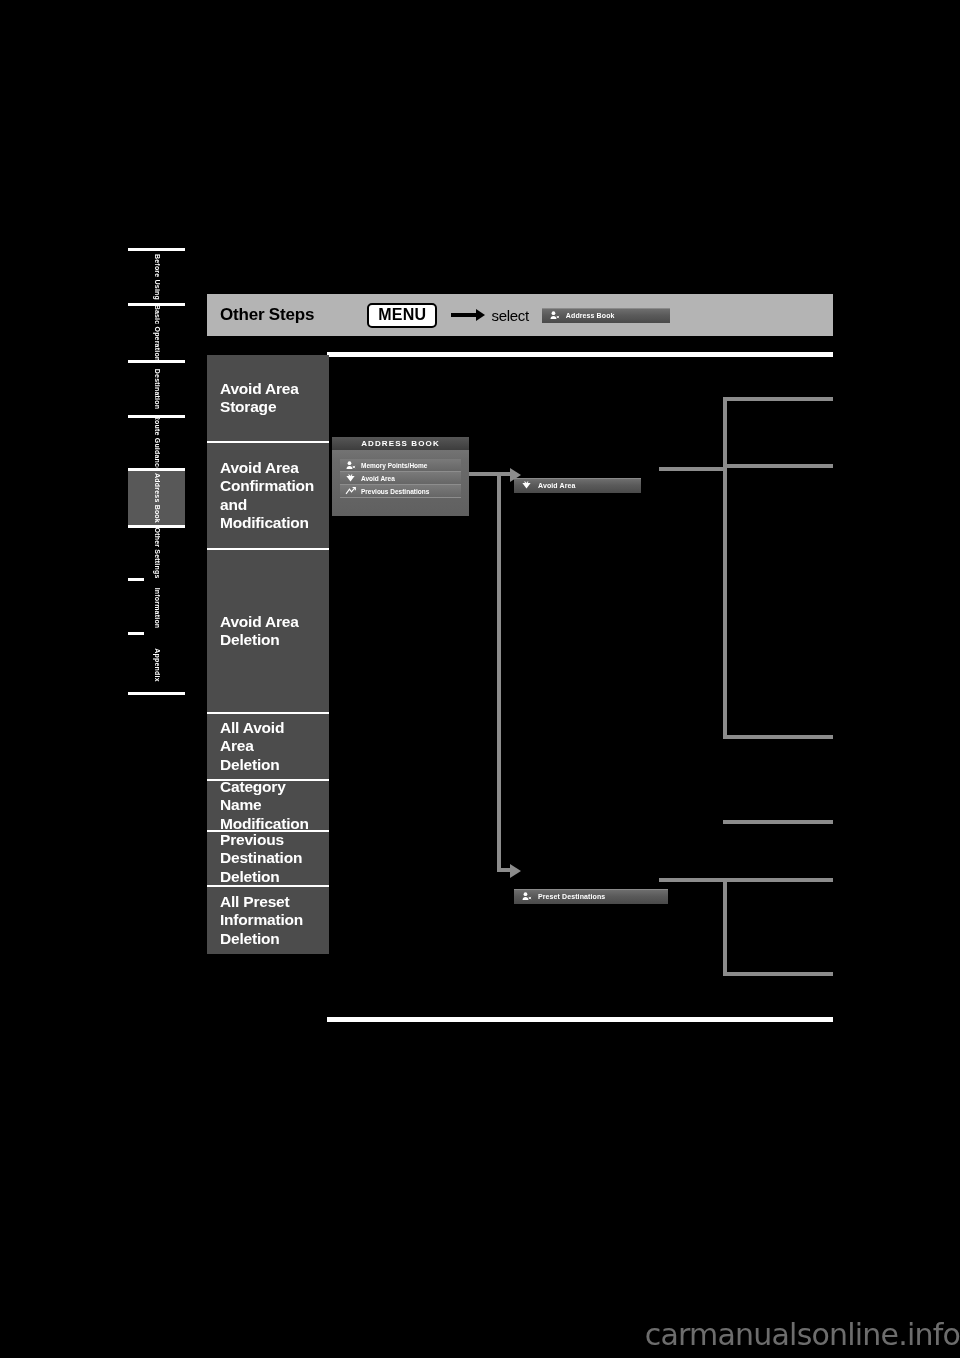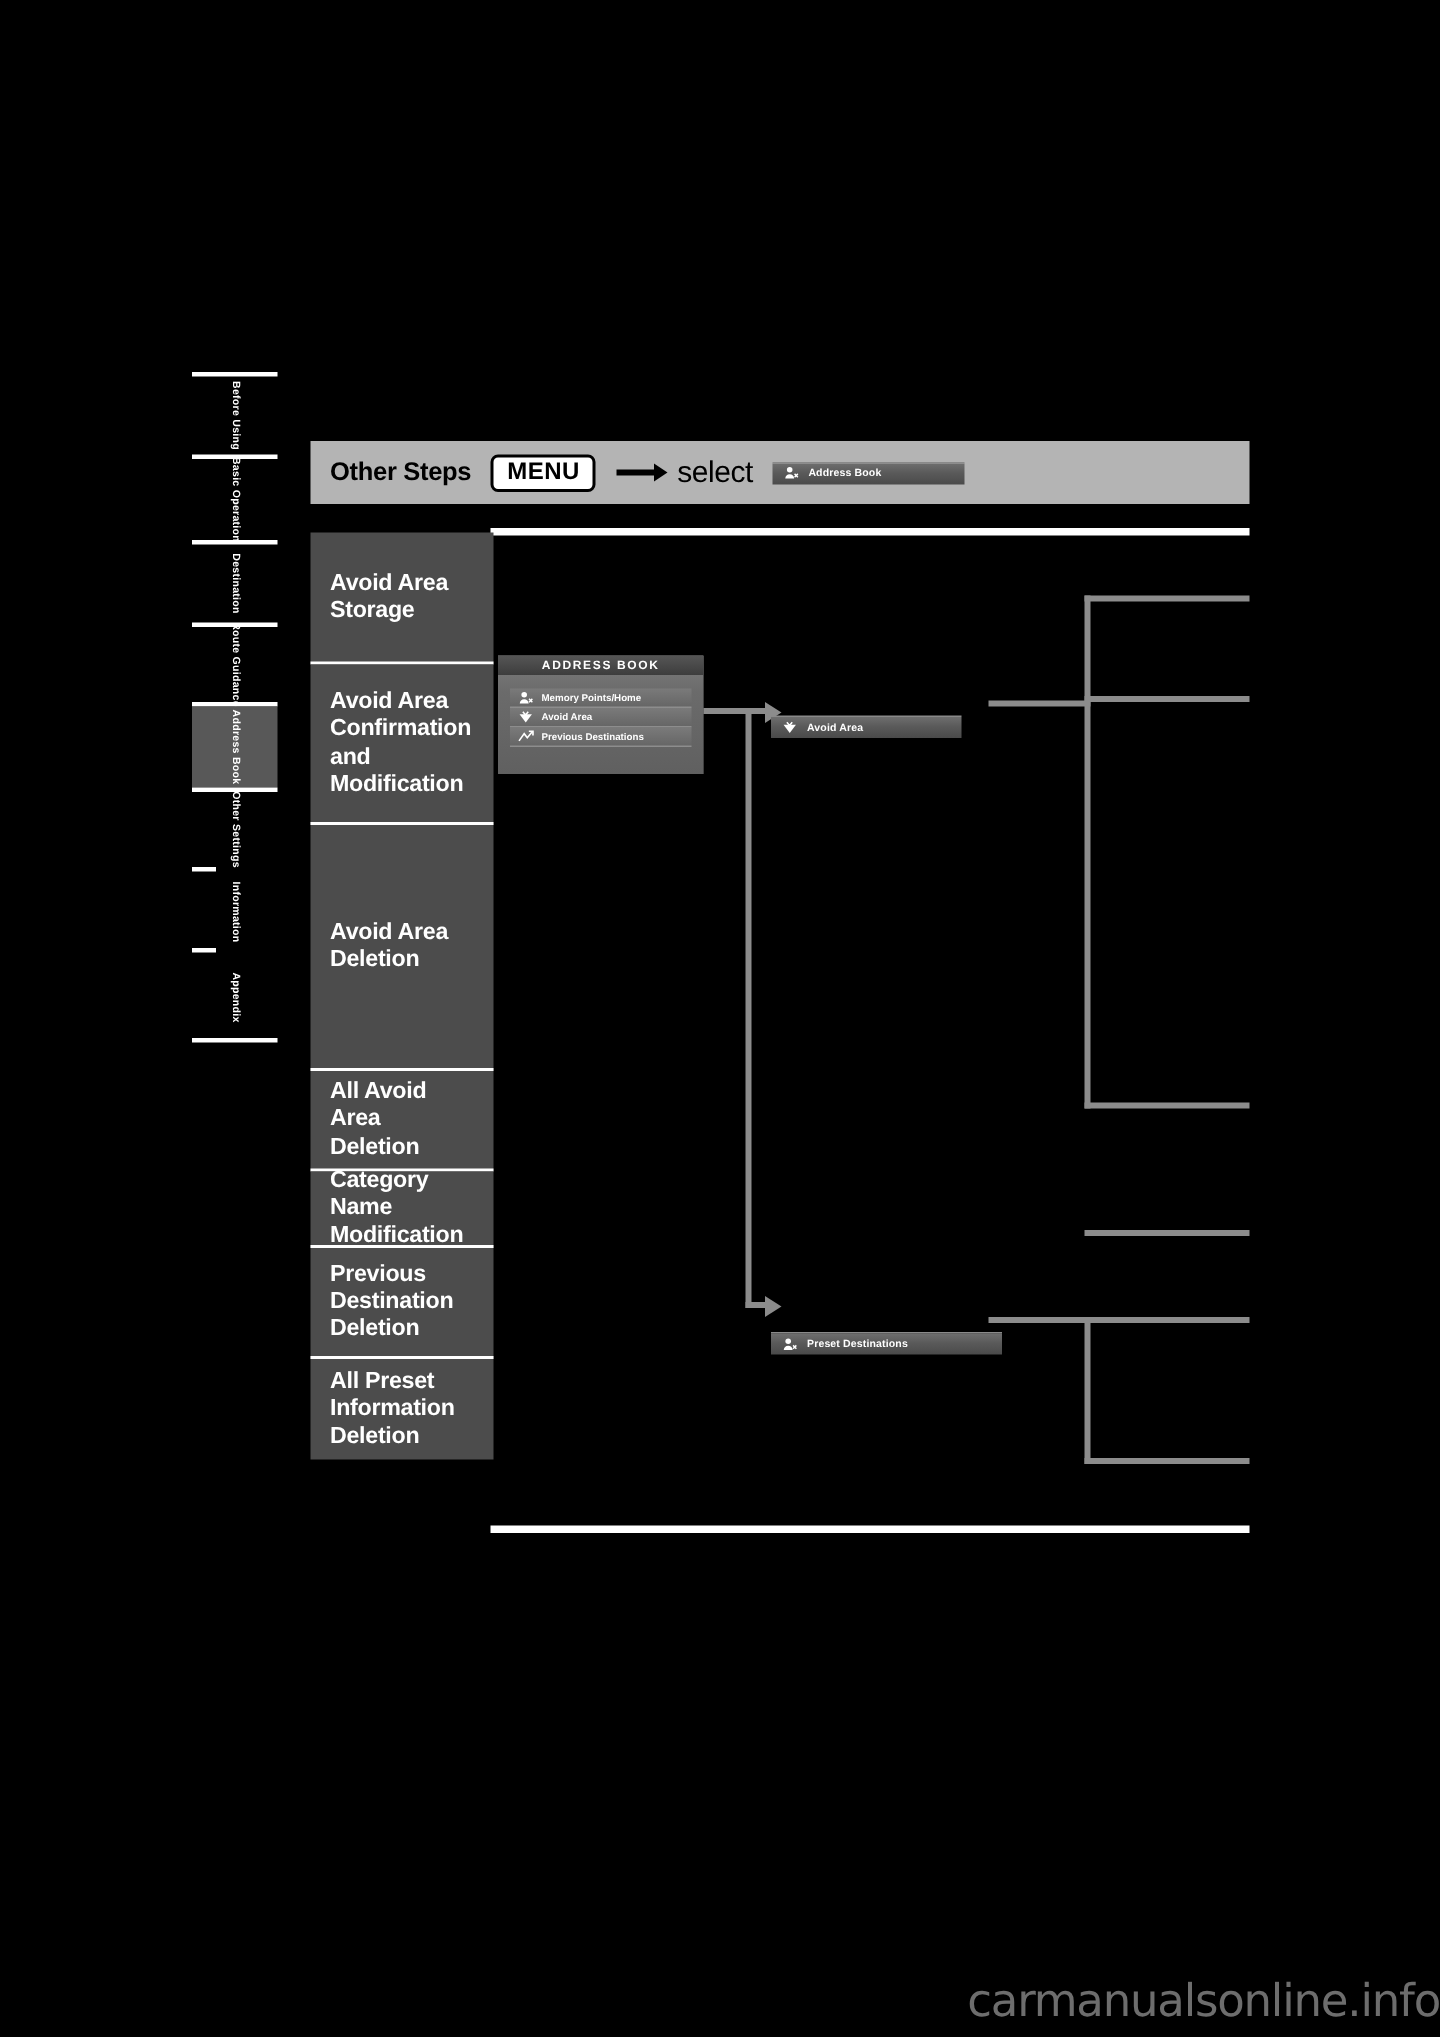--- a/index.html
+++ b/index.html
@@ -83,40 +83,41 @@
   }
   .menu-key {
     border: 2.5px solid #000;
     border-radius: 5px;
     background: #ffffff;
     color: #000;
     font-size: 16px;
     font-weight: bold;
     padding: 1px 9px 2px;
     letter-spacing: .3px;
+    margin-left: 40px;
   }
   .bs-arrow {
     position: relative;
     width: 26px;
     height: 4px;
     background: #000;
     margin: 0 1px;
   }
   .bs-arrow::after {
     content: "";
     position: absolute;
     right: -8px;
     top: -4px;
     border-left: 9px solid #000;
     border-top: 6px solid transparent;
     border-bottom: 6px solid transparent;
   }
   .bs-select {
     color: #000;
-    font-size: 20px;
+    font-size: 15px;
     letter-spacing: -.3px;
   }
 
   
   .nav-pill {
     display: inline-flex;
     align-items: center;
     gap: 6px;
     height: 15px;
     background: linear-gradient(to bottom, #6e6e6e 0%, #5a5a5a 45%, #4a4a4a 100%);
@@ -329,21 +330,21 @@
 Area
 Deletion</span>
     </div>
 
     <div class="label-cell" style="height:51px;">
       <span style="white-space:pre-line">Category
 Name
 Modification</span>
     </div>
 
-    <div class="label-cell" style="height:74px;">
+    <div class="label-cell" style="height:55px;">
       <span style="white-space:pre-line">Previous
 Destination
 Deletion</span>
     </div>
 
     <div class="label-cell" style="height:67px;">
       <span style="white-space:pre-line">All Preset
 Information
 Deletion</span>
     </div>

